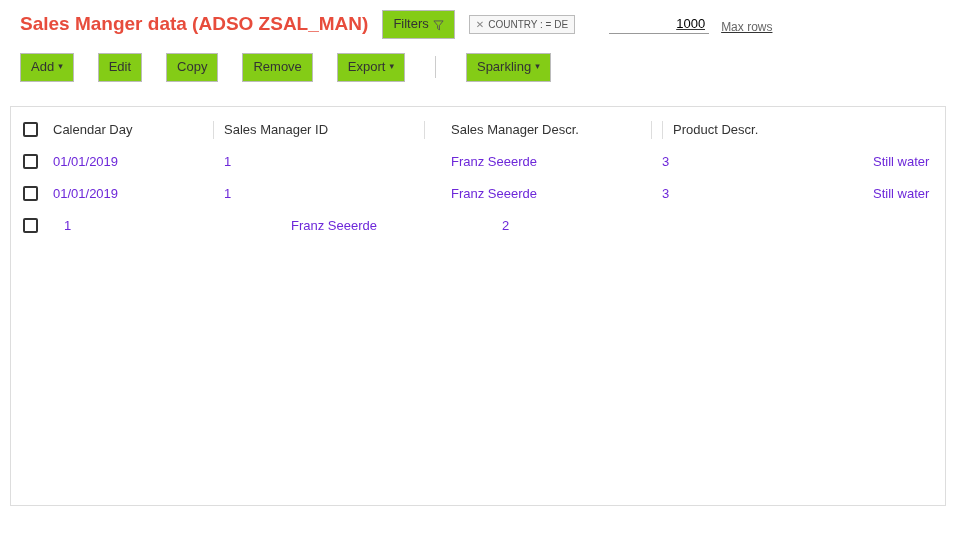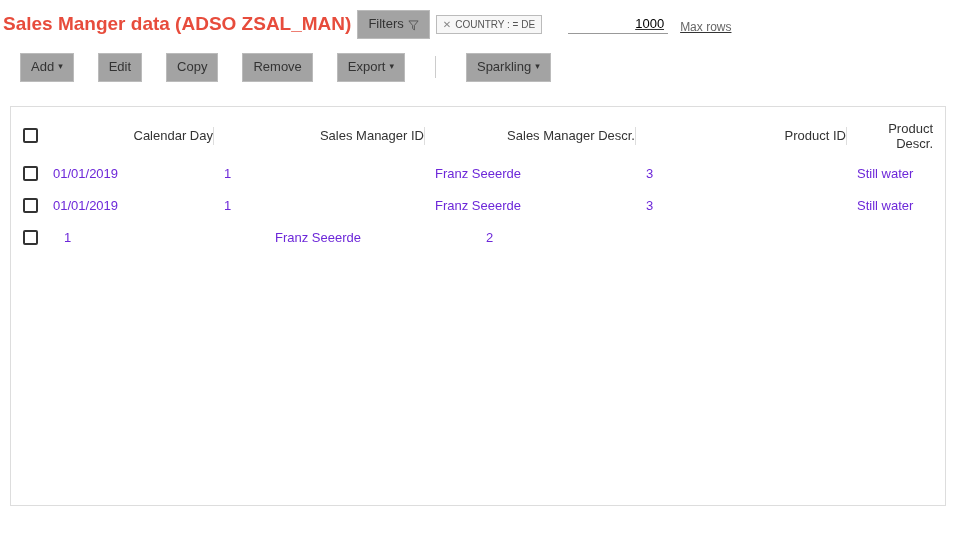--- a/index.html
+++ b/index.html
@@ -8,32 +8,32 @@
     padding: 0;
     font-family: Arial, Helvetica, sans-serif;
     font-size: 13px;
     color: #333;
     background: #fff;
     width: 956px;
   }
   .header-row {
     display: flex;
     align-items: center;
-    padding: 10px 20px 0 3px;
-    gap: 6px;
+    padding: 10px 20px 0 20px;
+    gap: 14px;
   }
   .page-title {
     font-size: 19px;
     font-weight: bold;
     color: #e74c3c;
     margin: 0;
     line-height: 1.2;
   }
   .btn {
-    background: #a3a3a3;
+    background: #84cc16;
     border: 1px solid #bbb;
     padding: 5px 10px;
     font-size: 13px;
     color: #333;
     cursor: pointer;
     display: inline-flex;
     align-items: center;
     gap: 4px;
     line-height: 1.3;
   }
@@ -89,26 +89,26 @@
     border: 1px solid #ddd;
     margin: 10px 10px 0 10px;
     min-height: 400px;
   }
   .grid-header, .grid-row {
     display: flex;
     align-items: center;
     padding: 6px 12px;
     font-size: 13px;
   }
-  .grid-header { padding-top: 14px; padding-bottom: 8px; text-align: right; }
+  .grid-header { padding-top: 14px; padding-bottom: 8px; }
   .grid-row { padding-top: 6px; padding-bottom: 8px; }
   .col-check { width: 30px; display:flex; align-items:center; }
   .col-1 { width: 160px; }
   .col-2 { width: 200px; }
-  .col-3 { width: 200px; }
+  .col-3 { width: 200px; margin-left: 16px; }
   .col-4 { width: 200px; }
   .col-5 { flex: 1; }
   .col-sep {
     width: 1px;
     height: 18px;
     background: #ddd;
     margin-right: 10px;
   }
   .chk {
     width: 15px;
@@ -181,21 +181,20 @@
   <div class="grid-header">
     <div class="col-check">
         <span class="chk"></span>
       </div>
     <div class="col-1 cell">Calendar Day</div>
     <div class="col-sep"></div>
     <div class="col-2 cell">Sales Manager ID</div>
     <div class="col-sep"></div>
     <div class="col-3 cell">Sales Manager Descr.</div>
     <div class="col-sep"></div>
-    <div class="col-4 cell">Product ID</div>
     <div class="col-sep"></div>
     <div class="col-5 cell">Product Descr.</div>
   </div>
   <div id="grid-body">
       <div class="grid-row">
         <div class="col-check">
           <span class="chk"></span>
         </div>
         <div class="col-1 cell">01/01/2019</div>
         <div class="col-sep" style="visibility:hidden"></div>

